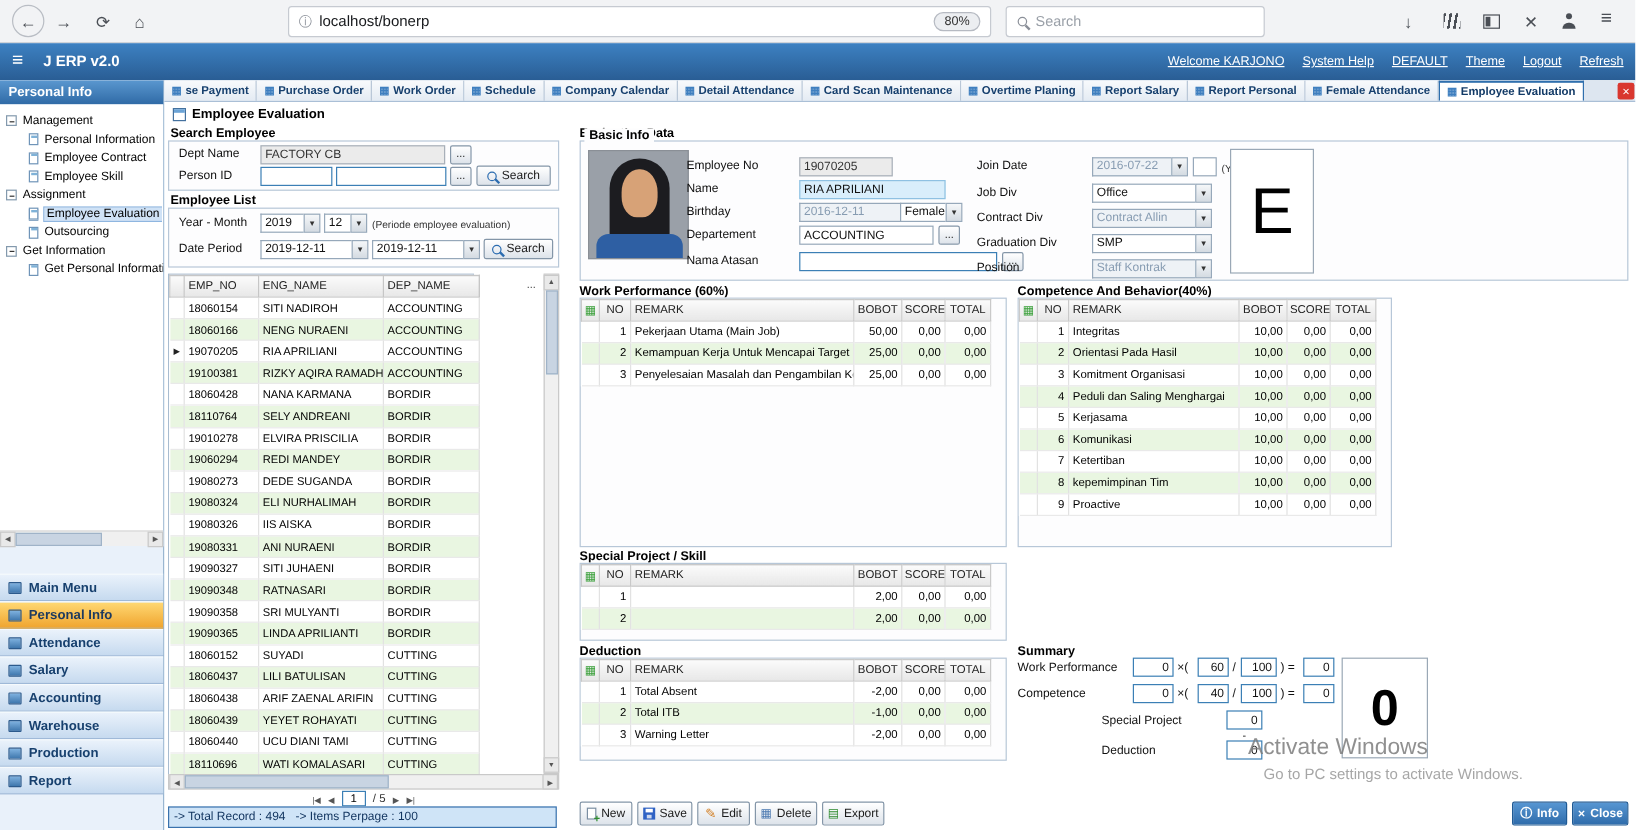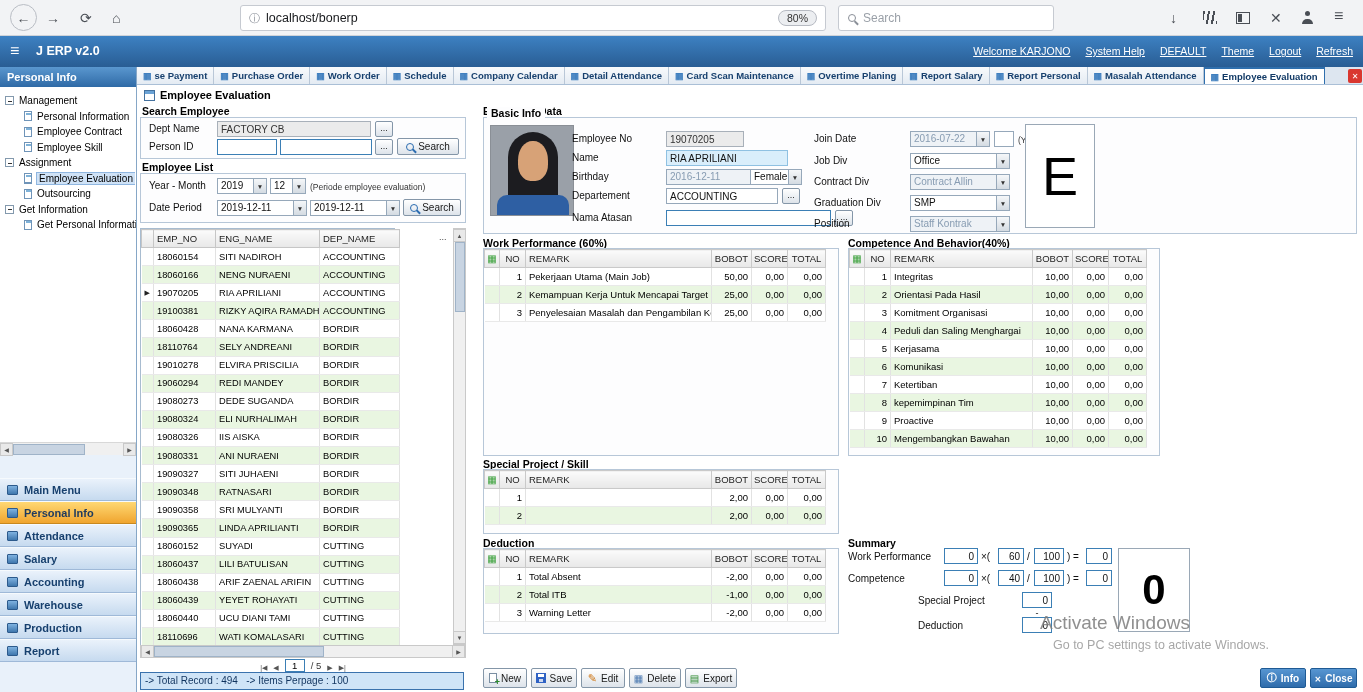--- a/index.html
+++ b/index.html
@@ -303,21 +303,21 @@
       <span class="tab">
           <span class="tab-ic"></span>
           <span>Report Salary</span>
         </span>
       <span class="tab">
           <span class="tab-ic"></span>
           <span>Report Personal</span>
         </span>
       <span class="tab">
           <span class="tab-ic"></span>
-          <span>Masalah Attendance</span>
+          <span>Female Attendance</span>
         </span>
       <span class="tab active">
           <span class="tab-ic"></span>
           <span>Employee Evaluation</span>
         </span>
       <span class="tab-close">✕</span>
     </div>
 
     <div class="ctitle">
       <span class="form-ic"></span>
@@ -742,28 +742,20 @@
                 <td>0,00</td>
               </tr>
               <tr>
                 <td class="mk"></td>
                 <td>9</td>
                 <td>Proactive</td>
                 <td>10,00</td>
                 <td>0,00</td>
                 <td>0,00</td>
               </tr>
-              <tr>
-                <td class="mk"></td>
-                <td>10</td>
-                <td>Mengembangkan Bawahan</td>
-                <td>10,00</td>
-                <td>0,00</td>
-                <td>0,00</td>
-              </tr>
             </tbody>
           </table>
       </div>
 
       <span class="gt" style="left:5px;top:353px">Special Project / Skill</span>
       <div class="gbox" style="left:5px;top:364px;width:356px;height:65px">
         <table class="htable">
             <thead>
               <tr>
                 <th class="mk"><span class="grid-ic"></span></th>

